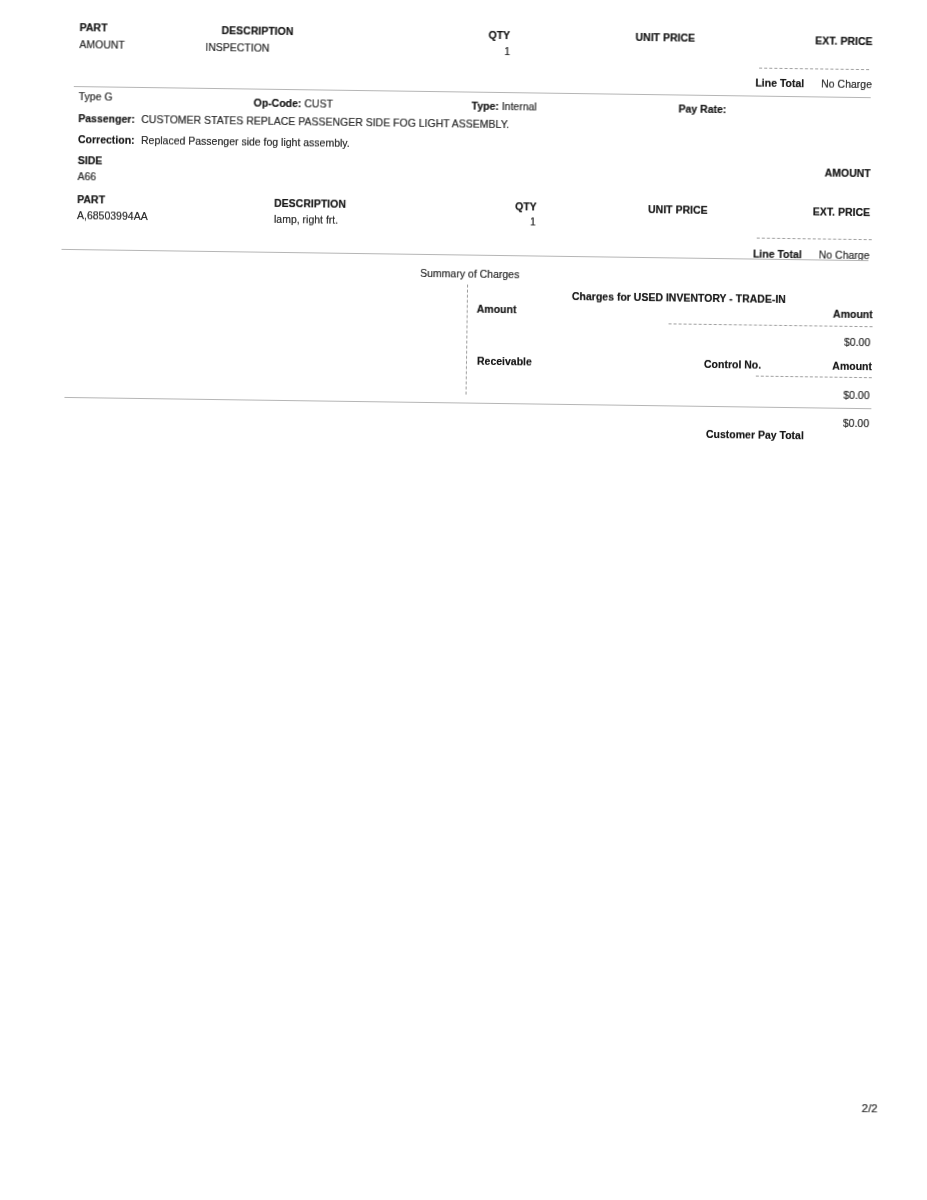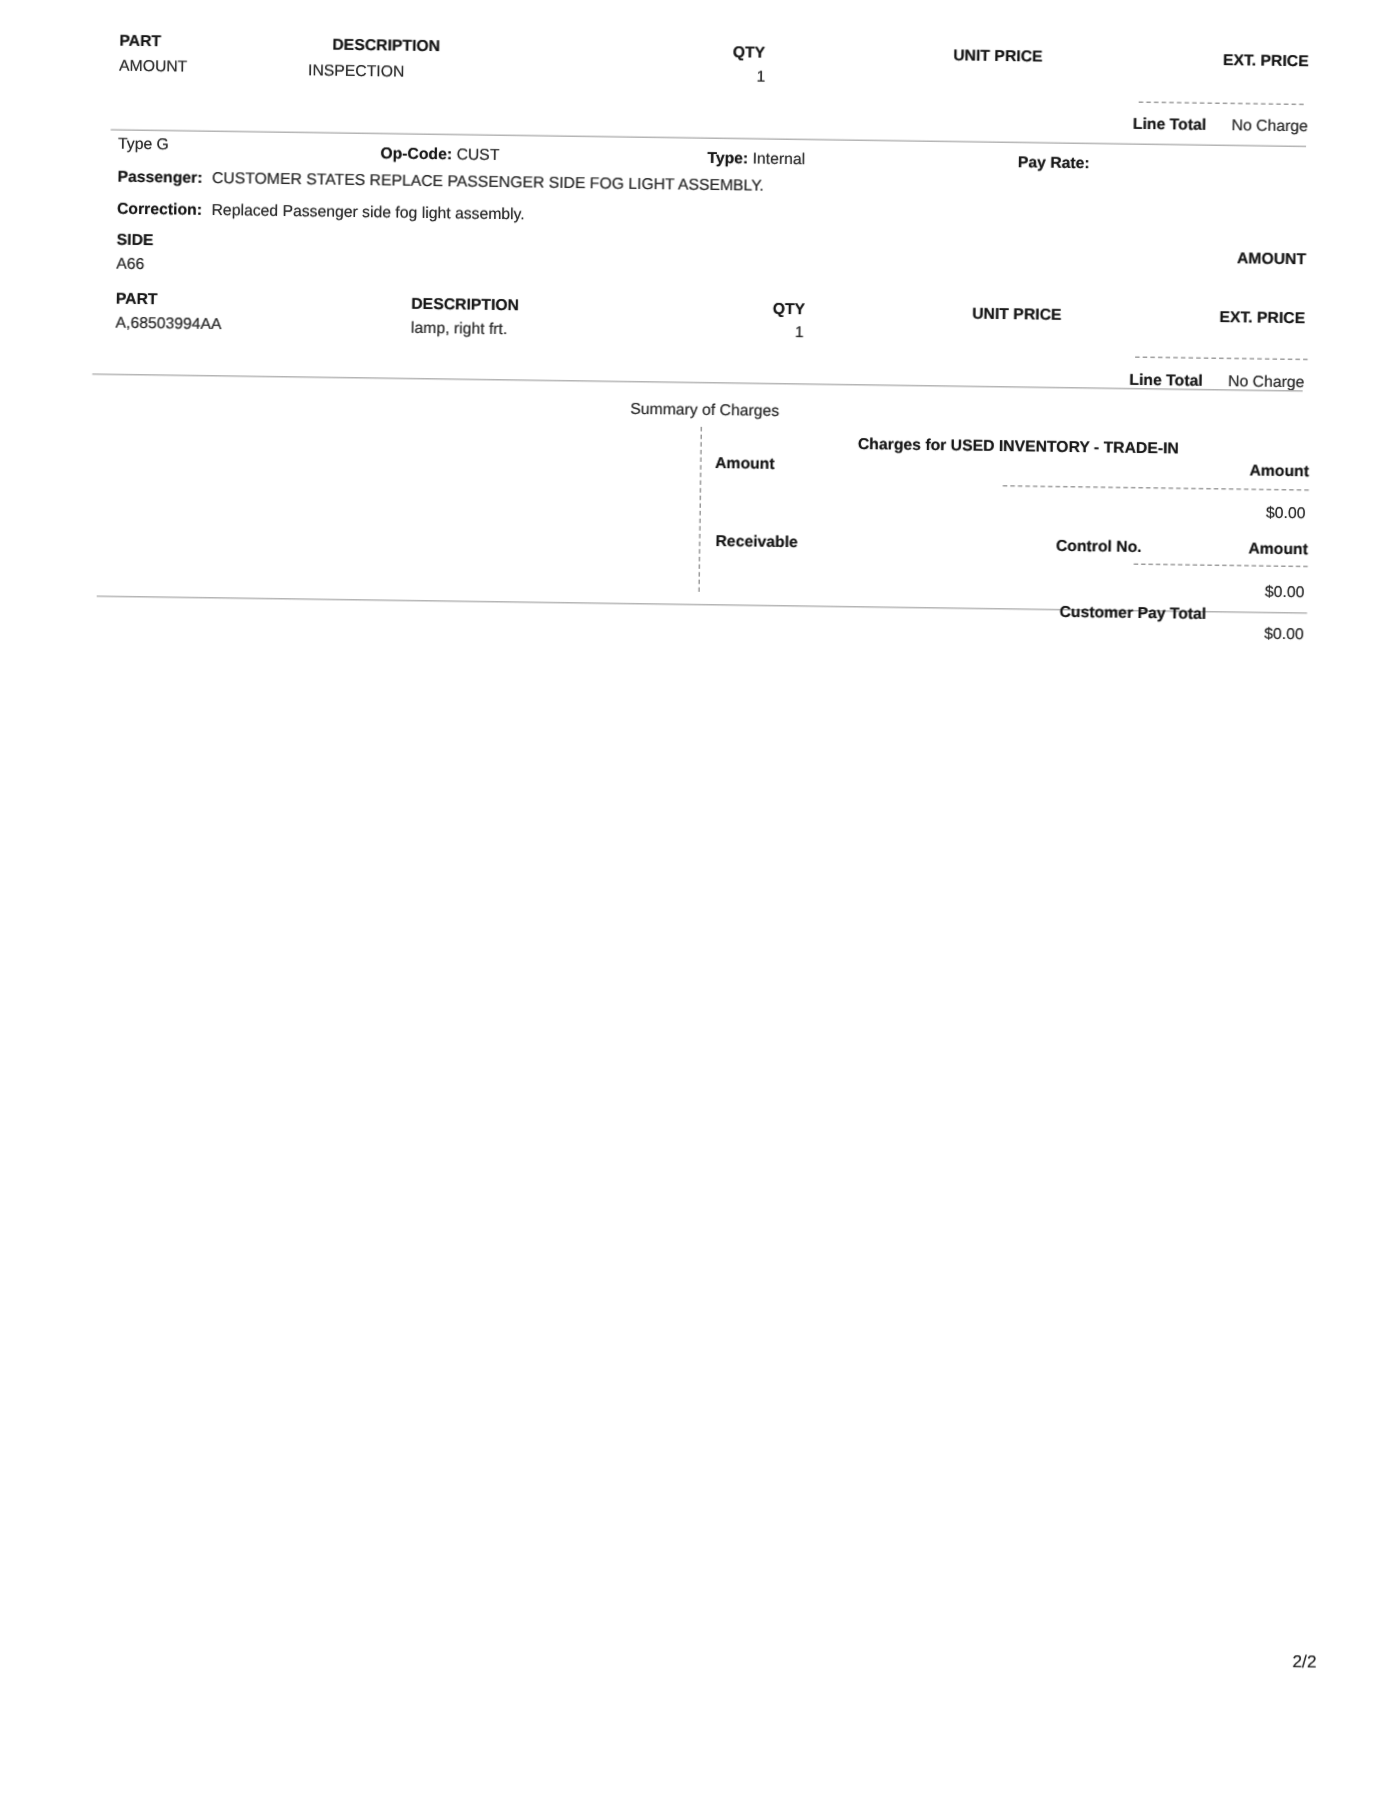--- a/index.html
+++ b/index.html
@@ -128,19 +128,19 @@
     <div class="abs right" style="right:52px;top:324px">$0.00</div>
 
     <div class="abs b" style="left:482px;top:348px">Receivable</div>
     <div class="abs b" style="left:709px;top:348px">Control No.</div>
     <div class="abs b right" style="right:50px;top:348px">Amount</div>
     <div class="dash" style="right:50px;top:365px;width:116px"></div>
     <div class="abs right" style="right:52px;top:377px">$0.00</div>
 
     <div class="hr" style="left:70px;top:396px;width:807px"></div>
 
-    <div class="abs b" style="left:712px;top:392px">Customer Pay Total</div>
+    <div class="abs b" style="left:712px;top:418px">Customer Pay Total</div>
     <div class="abs right" style="right:52px;top:405px">$0.00</div>
 
     <div class="abs footer-num" style="right:34px;top:1090px">2/2</div>
 
   </div>
 </div>
 
 </body></html>

